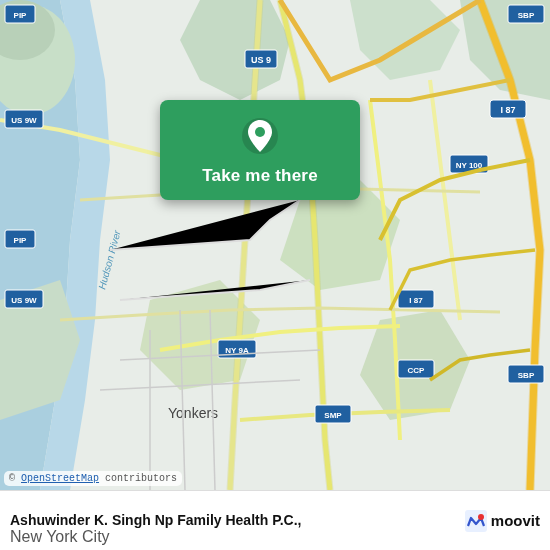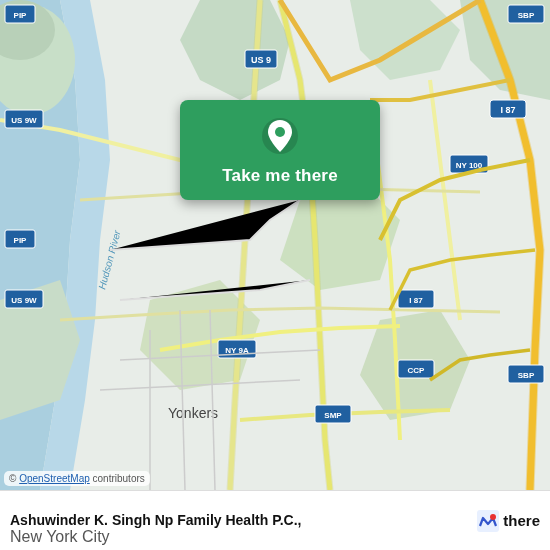--- a/index.html
+++ b/index.html
@@ -33,21 +33,20 @@
       top: 100px;
       left: 160px;
       width: 200px;
       background: #2e9e5e;
       border-radius: 8px;
       padding: 16px 12px 14px;
       display: flex;
       flex-direction: column;
       align-items: center;
       box-shadow: 0 4px 12px rgba(0,0,0,0.35);
-      margin-left: 20px;
     }
 
     #location-pin-icon {
       width: 40px;
       height: 40px;
       margin-bottom: 10px;
     }
 
     #take-me-there-label {
       color: #fff;
@@ -212,32 +211,32 @@
 
   <div id="take-me-there-card">
     <svg id="location-pin-icon" viewBox="0 0 40 40" xmlns="http://www.w3.org/2000/svg">
       <circle cx="20" cy="20" r="18" fill="rgba(0,0,0,0.15)"></circle>
       <path d="M20 4 C13 4 8 9.5 8 16 C8 24 20 36 20 36 C20 36 32 24 32 16 C32 9.5 27 4 20 4 Z" fill="#fff"></path>
       <circle cx="20" cy="16" r="5" fill="#2e9e5e"></circle>
     </svg>
     <span id="take-me-there-label">Take me there</span>
   </div>
 
-  <div style="position:absolute;bottom:4px;left:4px;background:rgba(255,255,255,0.8);padding:2px 5px;border-radius:5px;font-size:10px;color:#555;">
+  <div style="position:absolute;bottom:4px;left:4px;background:rgba(255,255,255,0.8);padding:2px 5px;border-radius:5px;font-size:10px;color:#555;font-family:Liberation Mono, monospace;">
     <span>© </span><span style="color:#2060b0;text-decoration:underline;">OpenStreetMap</span><span> contributors</span>
   </div>
 </div>
 
 <div id="bottom-bar">
   <div class="bottom-info">
     <span id="business-name">Ashuwinder K. Singh Np Family Health P.C.,</span>
     <span id="location-line">New York City</span>
   </div>
   <div id="moovit-logo">
 
     <svg id="moovit-icon" viewBox="0 0 22 22" xmlns="http://www.w3.org/2000/svg">
       <rect width="22" height="22" rx="3" fill="#e8f0ff"></rect>
       <path d="M3 16 L6 8 L11 14 L16 8 L19 16" stroke="#3355cc" stroke-width="2.2" fill="none" stroke-linejoin="round"></path>
       <circle cx="16" cy="7" r="3" fill="#e83030"></circle>
     </svg>
-    <span id="moovit-text">there</span>
+    <span id="moovit-text">moovit</span>
   </div>
 </div>
 
 </body></html>

